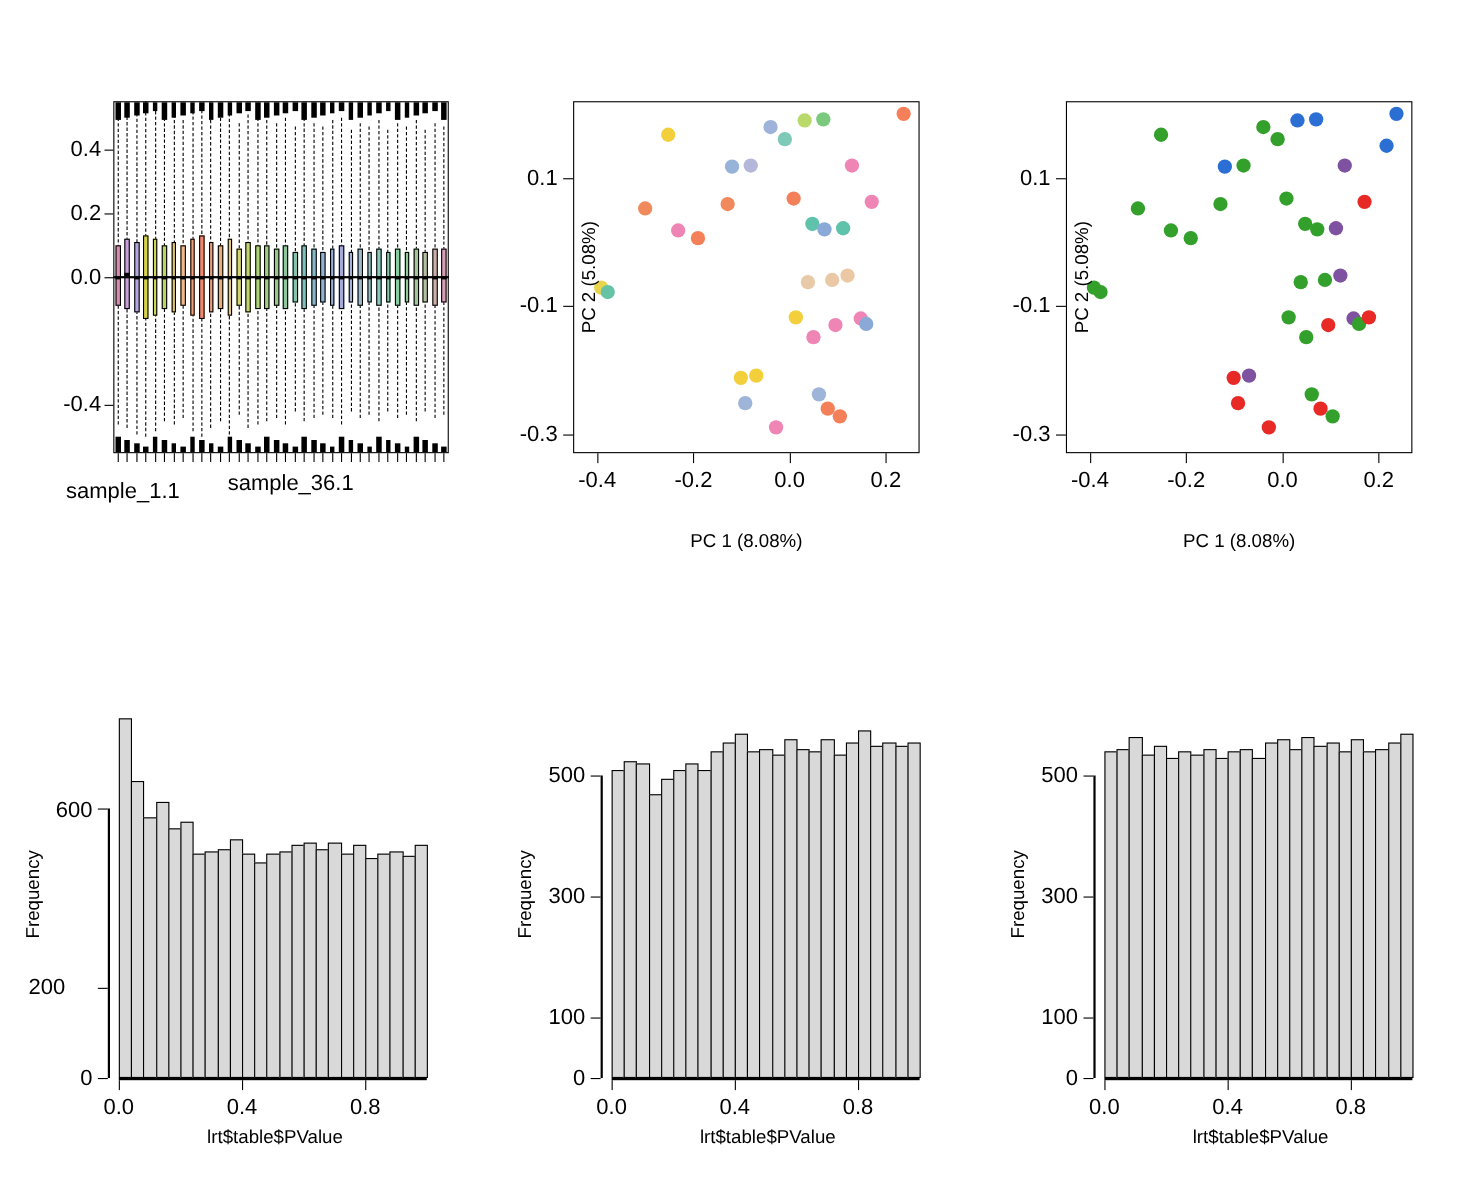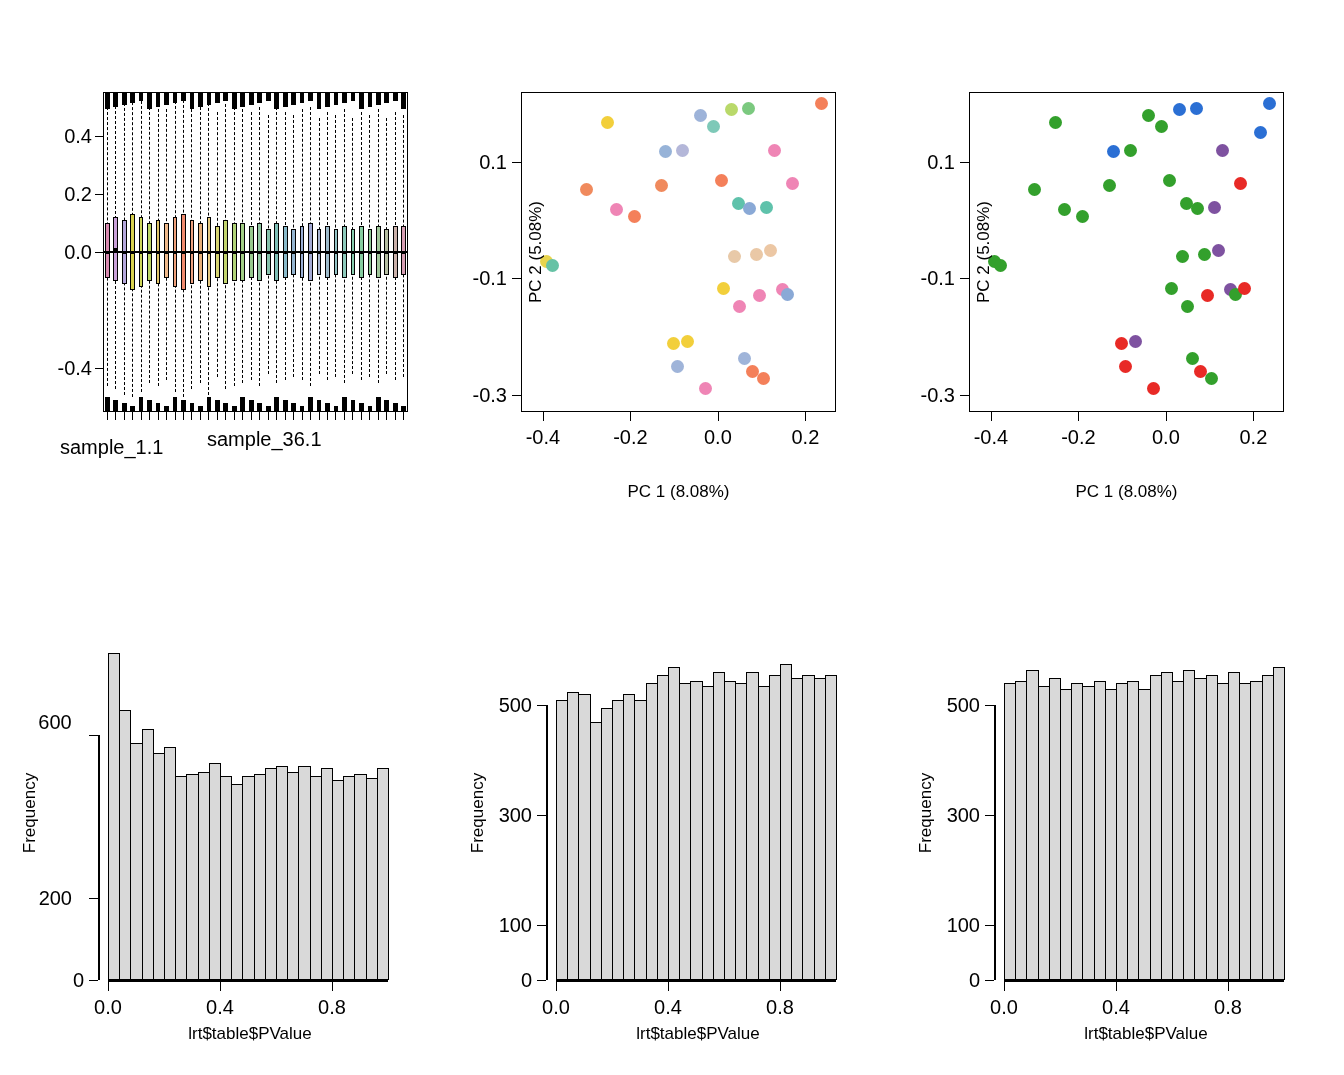--- a/index.html
+++ b/index.html
@@ -505,23 +505,23 @@
         <div class="axisline" style="left: 98px; top: 194.878px; width: 2px; height: 245.122px;"></div>
         <div class="tickmark" style="left: 108px; top: 442px; height: 9px;"></div>
         <div class="tick-label" style="left: 78px; top: 456px; width: 60px; text-align: center;">0.0</div>
         <div class="tickmark" style="left: 220px; top: 442px; height: 9px;"></div>
         <div class="tick-label" style="left: 190px; top: 456px; width: 60px; text-align: center;">0.4</div>
         <div class="tickmark" style="left: 332px; top: 442px; height: 9px;"></div>
         <div class="tick-label" style="left: 302px; top: 456px; width: 60px; text-align: center;">0.8</div>
         <div class="tickmark-h" style="left: 89px; top: 440px; width: 9px;"></div>
         <div class="tick-label" style="left: 26px; top: 429px; width: 58px; text-align: right;">0</div>
         <div class="tickmark-h" style="left: 89px; top: 358.293px; width: 9px;"></div>
-        <div class="tick-label" style="left: 14px; top: 347.293px; width: 58px; text-align: right;">200</div>
+        <div class="tick-label" style="left: 26px; top: 347.293px; width: 58px; text-align: left;">200</div>
         <div class="tickmark-h" style="left: 89px; top: 194.878px; width: 9px;"></div>
-        <div class="tick-label" style="left: 26px; top: 171px; width: 58px; text-align: center;">600</div>
+        <div class="tick-label" style="left: 26px; top: 186px; width: 58px; text-align: right;">600</div>
       </div>
     <div class="axis-label" style="left:85px; top:484px; width:330px;">lrt$table$PValue</div>
     <div class="axis-label vertical" style="left:-140px; top:263px; width:340px;">Frequency</div>
   </div>
 
   <div class="panel" id="panel-hist2" style="left:448px; top:540px; width:448px; height:535px;">
     <div id="hist2-bars">
         <div class="bar" style="left: 108px; top: 159.918px; width: 12.2px; height: 280.082px;"></div>
         <div class="bar" style="left: 119.2px; top: 151.68px; width: 12.2px; height: 288.32px;"></div>
         <div class="bar" style="left: 130.4px; top: 154.426px; width: 12.2px; height: 285.574px;"></div>

